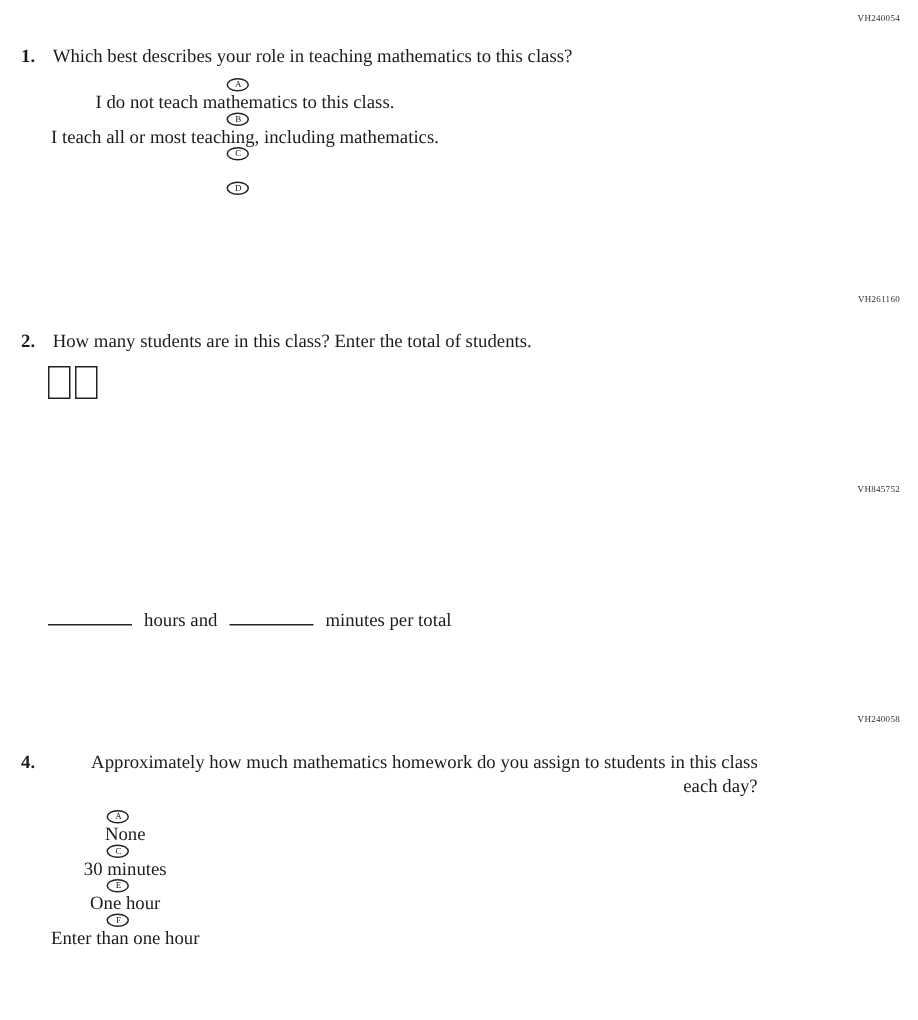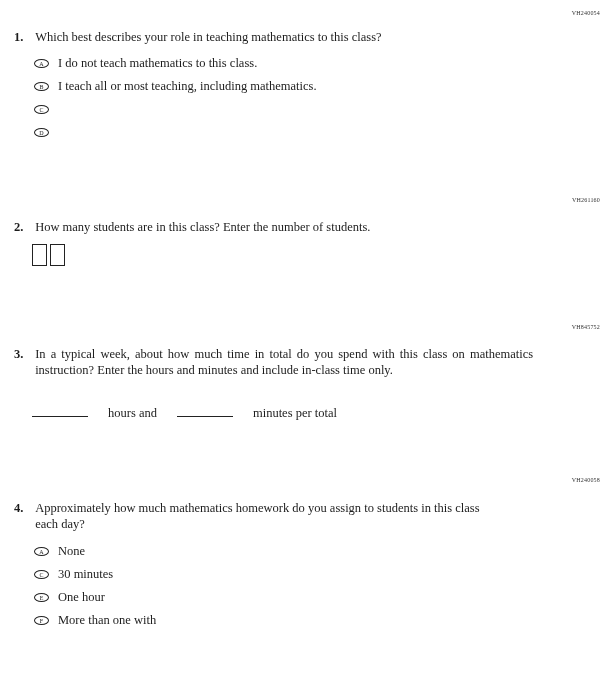--- a/index.html
+++ b/index.html
@@ -31,29 +31,30 @@
     display: inline-block;
     width: 18px;
     font-weight: bold;
     vertical-align: top;
   }
   .qtext {
     display: inline-block;
     vertical-align: top;
   }
   .qtext.w3 { width: 498px; text-align: justify; }
-  .qtext.w4 { width: 470px; }
+  .qtext.w4 { width: 470px; text-align: right; }
   .options {
     position: absolute;
     left: 34px;
   }
   .opt-row {
     display: flex;
     align-items: center;
     height: 23px;
+    flex-direction: column;
   }
   .bubble {
     display: inline-flex;
     align-items: center;
     justify-content: center;
     width: 15px;
     height: 9px;
     border: 1.2px solid #222;
     border-radius: 50%;
     font-size: 6px;
@@ -77,21 +78,21 @@
     height: 22px;
     border: 1.6px solid #222;
     background: #fff;
   }
   .fill-line {
     position: absolute;
     left: 32px;
     font-size: 12.5px;
     display: flex;
     align-items: baseline;
-    gap: 20px;
+    gap: 8px;
   }
   .blank {
     display: inline-block;
     width: 56px;
     height: 13px;
     border-bottom: 1px solid #222;
   }
 </style>
 </head>
 <body>
@@ -116,32 +117,28 @@
         <span class="bubble">C</span>
       </div>
       <div class="opt-row">
         <span class="bubble">D</span>
       </div>
     </div>
 
   <div class="code" style="top:197px">VH261160</div>
   <div class="question" style="top:220px">
     <span class="qnum">2.</span>
-    <span class="qtext">How many students are in this class? Enter the number of students.</span>
+    <span class="qtext">How many students are in this class? Enter the total of students.</span>
   </div>
   <div class="digit-boxes" style="top:244px">
       <div class="digit-box"></div>
       <div class="digit-box"></div>
     </div>
 
   <div class="code" style="top:324px">VH845752</div>
-  <div class="question" style="top:347px">
-    <span class="qnum">3.</span>
-    <span class="qtext w3">In a typical week, about how much time in total do you spend with this class on mathematics instruction? Enter the hours and minutes and include in-class time only.</span>
-  </div>
   <div class="fill-line" style="top:404px">
     <span class="blank"></span>
     <span>hours and</span>
     <span class="blank"></span>
     <span>minutes per total</span>
   </div>
 
   <div class="code" style="top:477px">VH240058</div>
   <div class="question" style="top:501px">
     <span class="qnum">4.</span>
@@ -155,17 +152,17 @@
       <div class="opt-row">
         <span class="bubble">C</span>
         <span class="opt-label">30 minutes</span>
       </div>
       <div class="opt-row">
         <span class="bubble">E</span>
         <span class="opt-label">One hour</span>
       </div>
       <div class="opt-row">
         <span class="bubble">F</span>
-        <span class="opt-label">More than one with</span>
+        <span class="opt-label">Enter than one hour</span>
       </div>
     </div>
 
 </div>
 
 </body></html>

